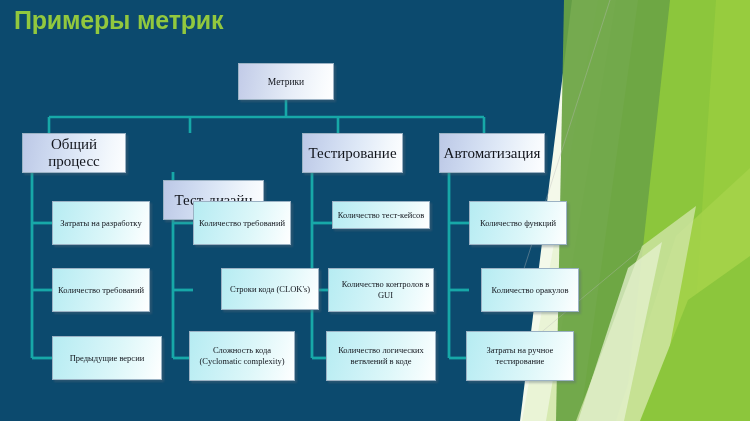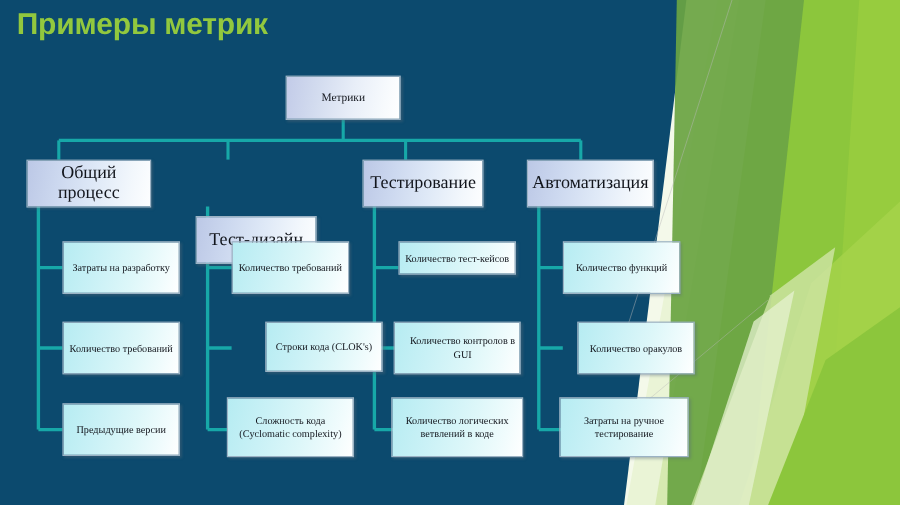--- a/index.html
+++ b/index.html
@@ -173,21 +173,21 @@
     <div class="node lvl2" style="left:439px; top:133px; width:106px; height:40px;">
       <span class="label">Автоматизация</span>
     </div>
 
     <div class="node lvl3" style="left:52px; top:201px; width:98px; height:44px;">
       <span class="label">Затраты на разработку</span>
     </div>
     <div class="node lvl3" style="left:52px; top:268px; width:98px; height:44px;">
       <span class="label">Количество требований</span>
     </div>
-    <div class="node lvl3" style="left:52px; top:336px; width:98px; height:44px;text-align:center;">
+    <div class="node lvl3" style="left:52px; top:336px; width:110px; height:44px;text-align:center;">
       <span class="label">Предыдущие версии</span>
     </div>
 
     <div class="node lvl3" style="left:193px; top:201px; width:98px; height:44px;">
       <span class="label">Количество требований</span>
     </div>
     <div class="node lvl3" style="left:193px; top:268px; width:98px; height:42px;margin-left:28px;">
       <span class="label">Строки кода (CLOK's)</span>
     </div>
     <div class="node lvl3" style="left:189px; top:331px; width:106px; height:50px;">

